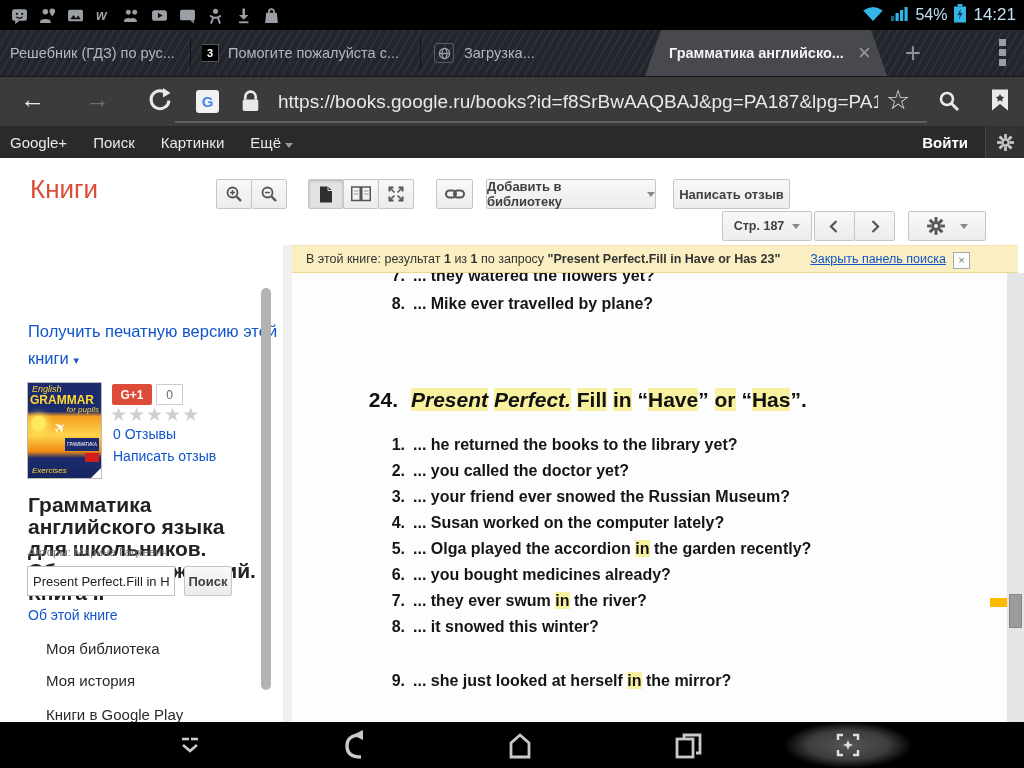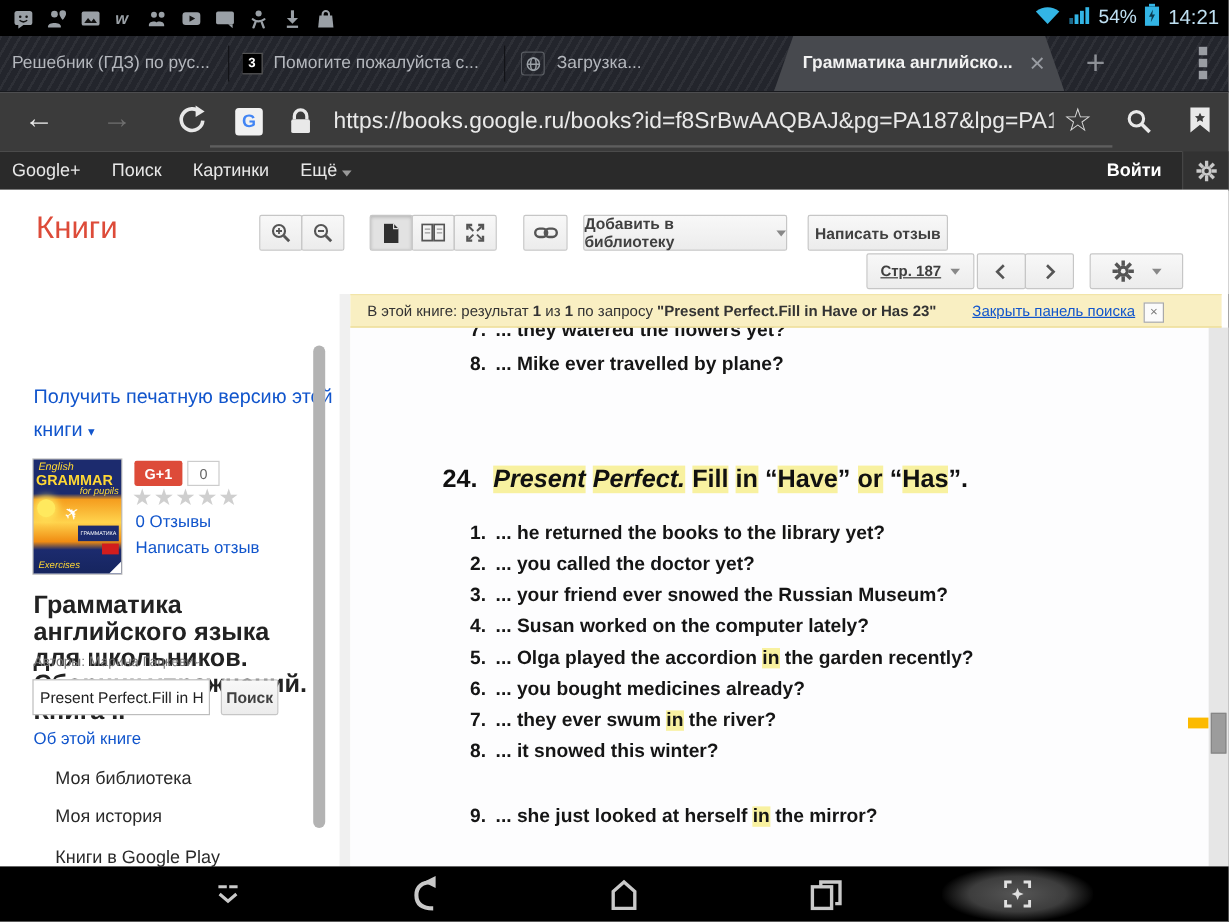--- a/index.html
+++ b/index.html
@@ -351,21 +351,21 @@
       </div>
 
     <div class="gbtn" style="left:486px;top:21px;width:170px;">
       <span>Добавить в библиотеку</span>
         <span class="caret"></span>
       </div>
     <div class="gbtn" style="left:673px;top:21px;width:117px;">
       <span>Написать отзыв</span>
       </div>
 
-    <div class="gbtn" style="left:722px;top:53px;width:90px;font-size:12.5px;text-decoration:underline;">
+    <div class="gbtn" style="left:722px;top:53px;width:90px;font-size:12.5px;">
       <span>Стр. 187</span>
         <span class="caret"></span>
       </div>
     <div class="gbtn" style="left:814px;top:53px;width:41px;">
       <svg width="19" height="19" viewBox="0 0 19 19">
           <path d="M11.5 4L6 9.5l5.5 5.5" stroke="#555" stroke-width="2.2" fill="none"></path>
         </svg>
       </div>
     <div class="gbtn" style="left:854px;top:53px;width:41px;">
       <svg width="19" height="19" viewBox="0 0 19 19">

